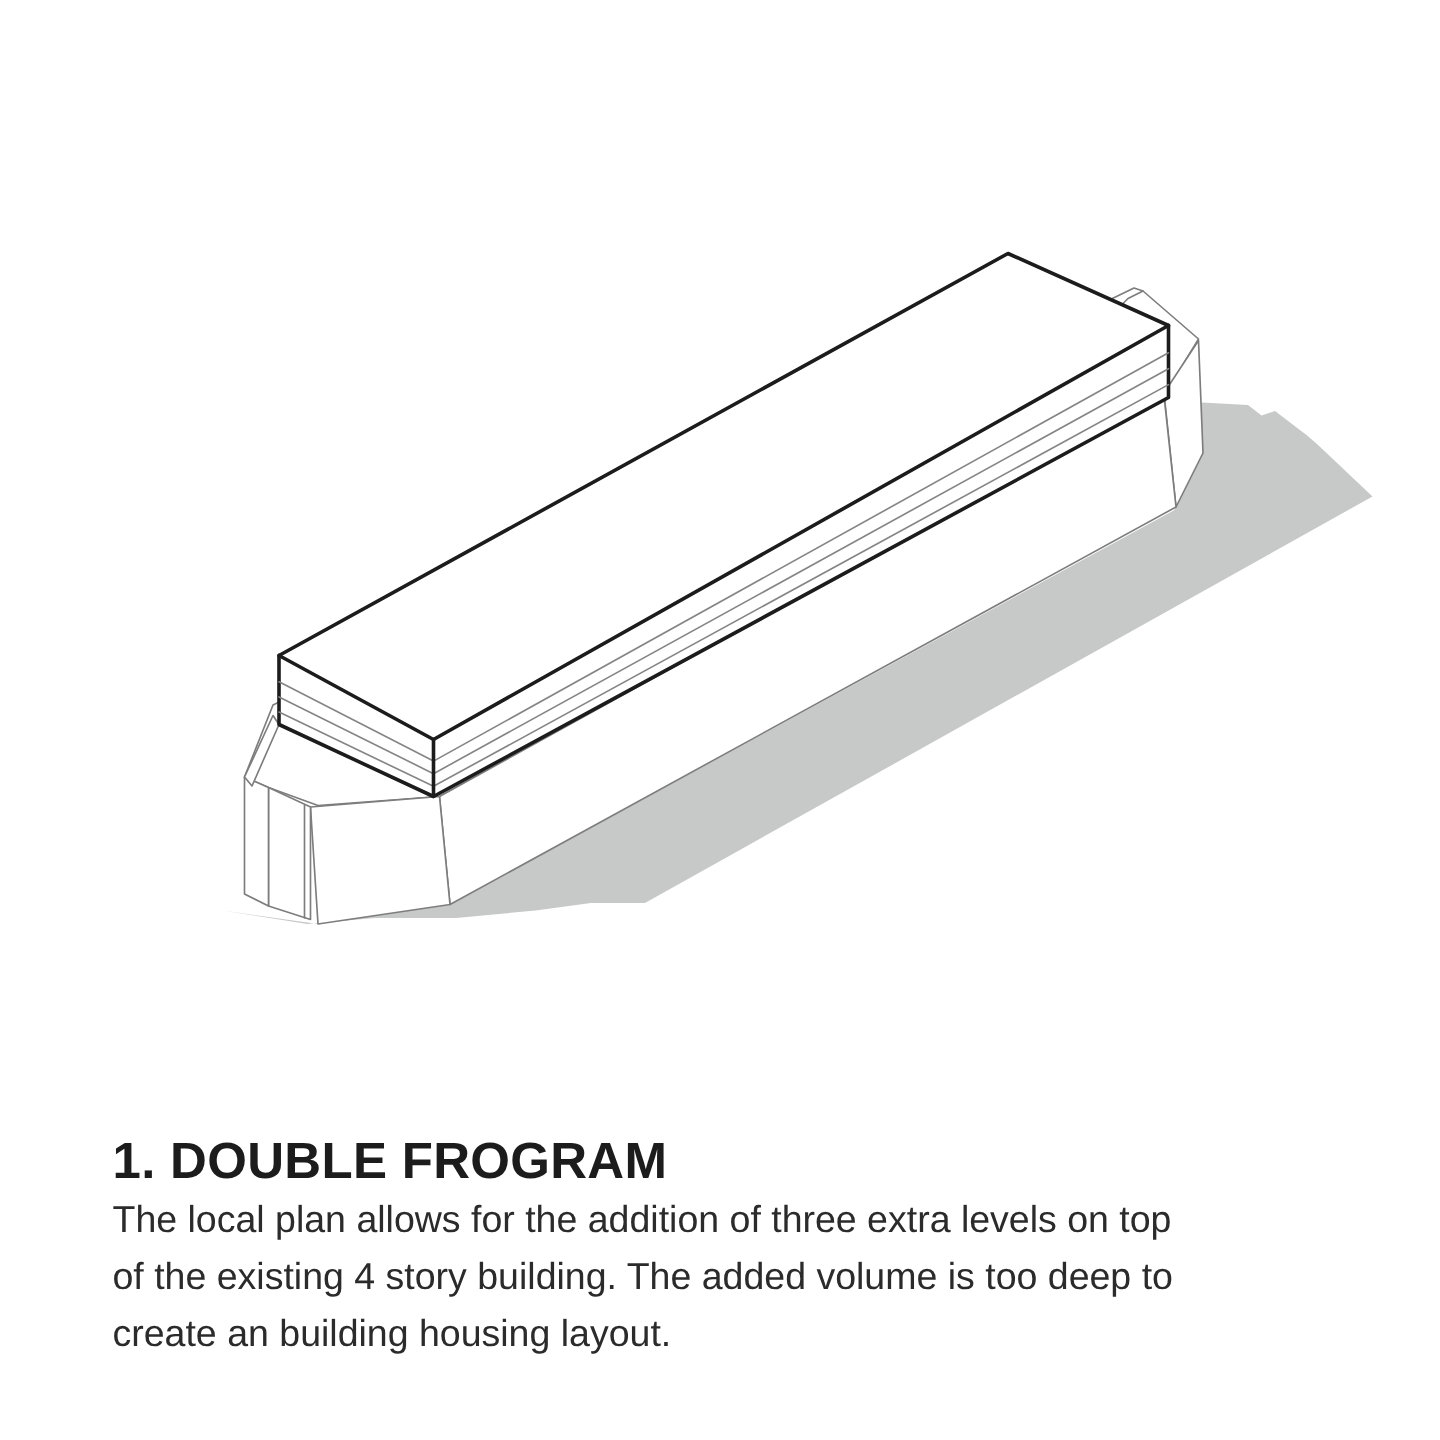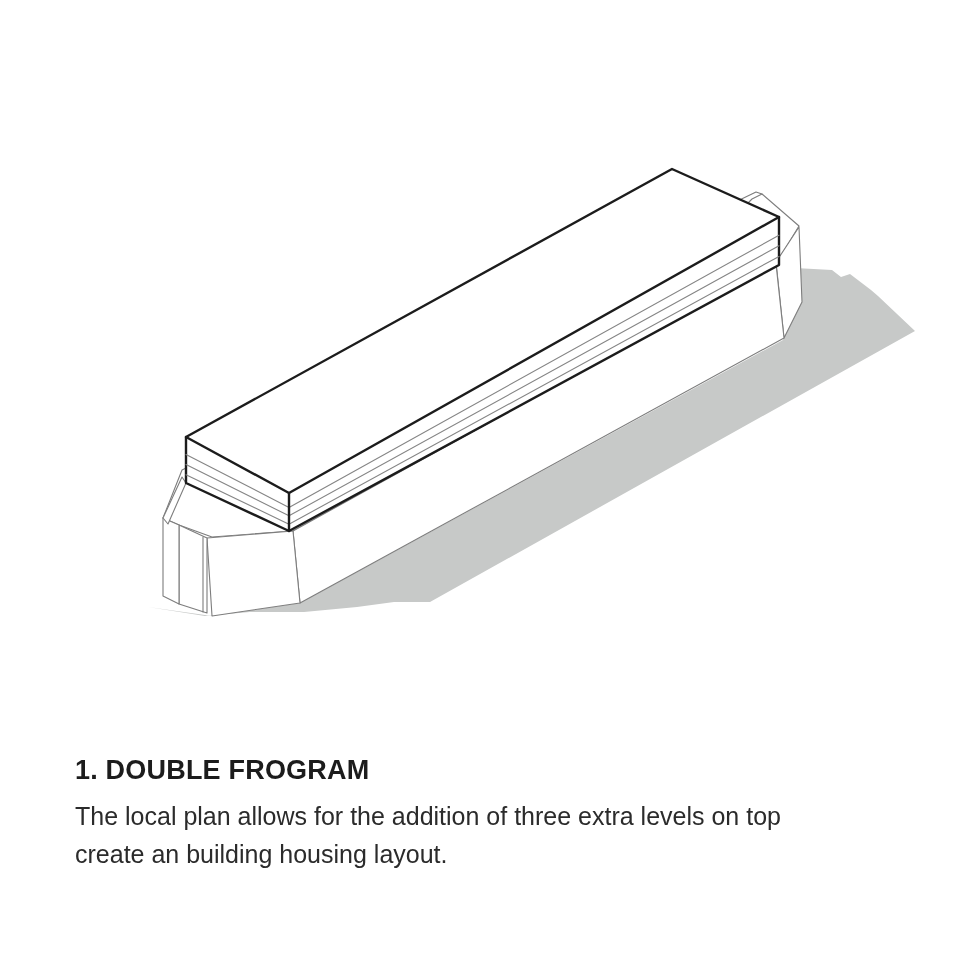--- a/index.html
+++ b/index.html
@@ -27,25 +27,24 @@
   .face-bold{fill:#ffffff;stroke:var(--bold_line);stroke-width:2.4;stroke-linejoin:round;}
   .edge-bold{fill:none;stroke:var(--bold_line);stroke-width:2.4;stroke-linejoin:round;stroke-linecap:round;}
   .floorline{fill:none;stroke:var(--floor_line);stroke-width:1.1;stroke-linejoin:round;stroke-linecap:round;}
   .caption{
     position:absolute;
     left:75px;
     top:755px;
     width:840px;
   }
   .caption h2{
-    font-size:27px;
+    font-size:34px;
     font-weight:700;
     color:var(--text_heading);
     letter-spacing:.2px;
-    margin-bottom:11px;
   }
   .caption .bodyline{
     font-size:25px;
     font-weight:400;
     color:var(--text_body);
     line-height:38px;
     white-space:nowrap;
   }
 </style>
 </head>
@@ -81,14 +80,15 @@
     <polyline class="floorline" points="186,474.7 289,524.2 779,256.4"></polyline>
 
     <polyline class="edge-bold" points="186,437 289,493 779,217"></polyline>
     <line class="edge-bold" x1="289" y1="493" x2="289" y2="531"></line>
   </svg>
 </div>
 
 <div class="caption">
   <h2>1. DOUBLE FROGRAM</h2>
   <div class="bodyline">The local plan allows for the addition of three extra levels on top</div>
+  <div class="bodyline">of the existing 4 story building. The added volume is too deep to</div>
   <div class="bodyline">create an building housing layout.</div>
 </div>
 
 </body></html>

